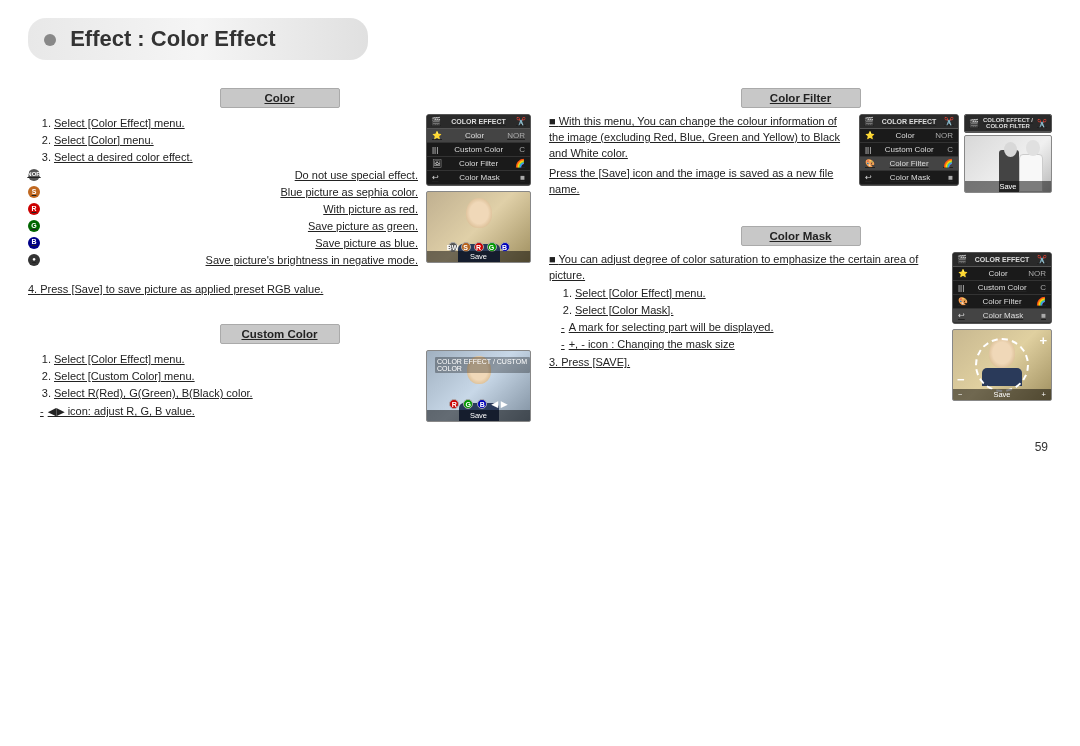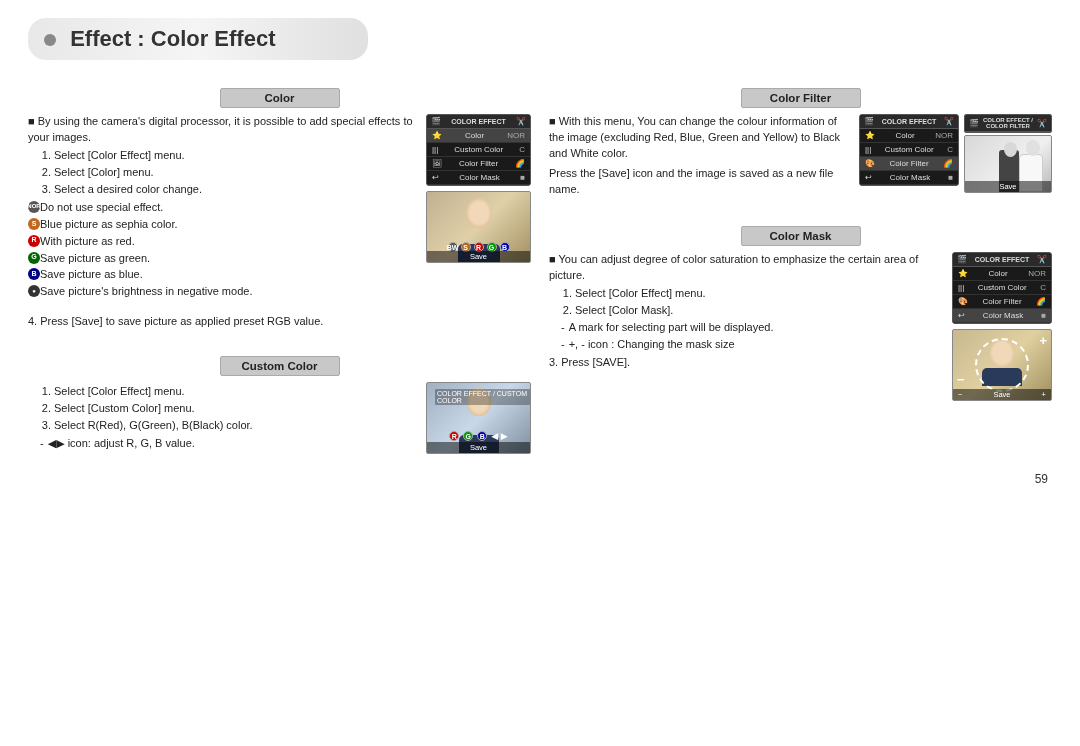--- a/index.html
+++ b/index.html
@@ -57,20 +57,21 @@
       align-self: flex-start;
     }
     .section-header-wrap {
       display: flex;
       justify-content: center;
       margin-bottom: 2px;
     }
     .section {
       border: none;
       margin-bottom: 8px;
+      text-decoration: underline;
     }
     .section-inner {
       display: flex;
       gap: 8px;
       align-items: flex-start;
     }
     .section-text {
       flex: 1;
     }
     ul, ol {
@@ -78,20 +79,21 @@
       margin-top: 2px;
       margin-bottom: 2px;
     }
     li { margin-bottom: 1px; line-height: 1.45; }
     .bullet-block { margin-top: 2px; margin-bottom: 2px; }
     .bullet-item {
       display: flex;
       align-items: flex-start;
       margin-bottom: 1px;
       line-height: 1.45;
+      justify-content: space-between;
     }
     .cam-menu {
       background: #1a1a1a;
       border: 1px solid #555;
       border-radius: 3px;
       width: 110px;
       overflow: hidden;
       flex-shrink: 0;
     }
     .cam-menu-header {
@@ -188,25 +190,24 @@
 <div class="two-col">
 
   <div class="left-col">
 
     <div class="section">
       <div class="section-header-wrap">
         <div class="section-header">Color</div>
       </div>
       <div class="section-inner">
         <div class="section-text">
-          <p>■ <span>By using the camera's digital processor, it is possible to add special effects to your images.</span></p>
           <ol class="indent">
             <li>Select [Color Effect] menu.</li>
             <li>Select [Color] menu.</li>
-            <li>Select a desired color change.</li>
+            <li>Select a desired color effect.</li>
           </ol>
           <div class="bullet-block">
             <div class="bullet-item">
               <span class="icon-bullet ib-nor">NOR</span>
               <span>Do not use special effect.</span>
             </div>
             <div class="bullet-item">
               <span class="icon-bullet ib-s">S</span>
               <span>Blue picture as sephia color.</span>
             </div>

